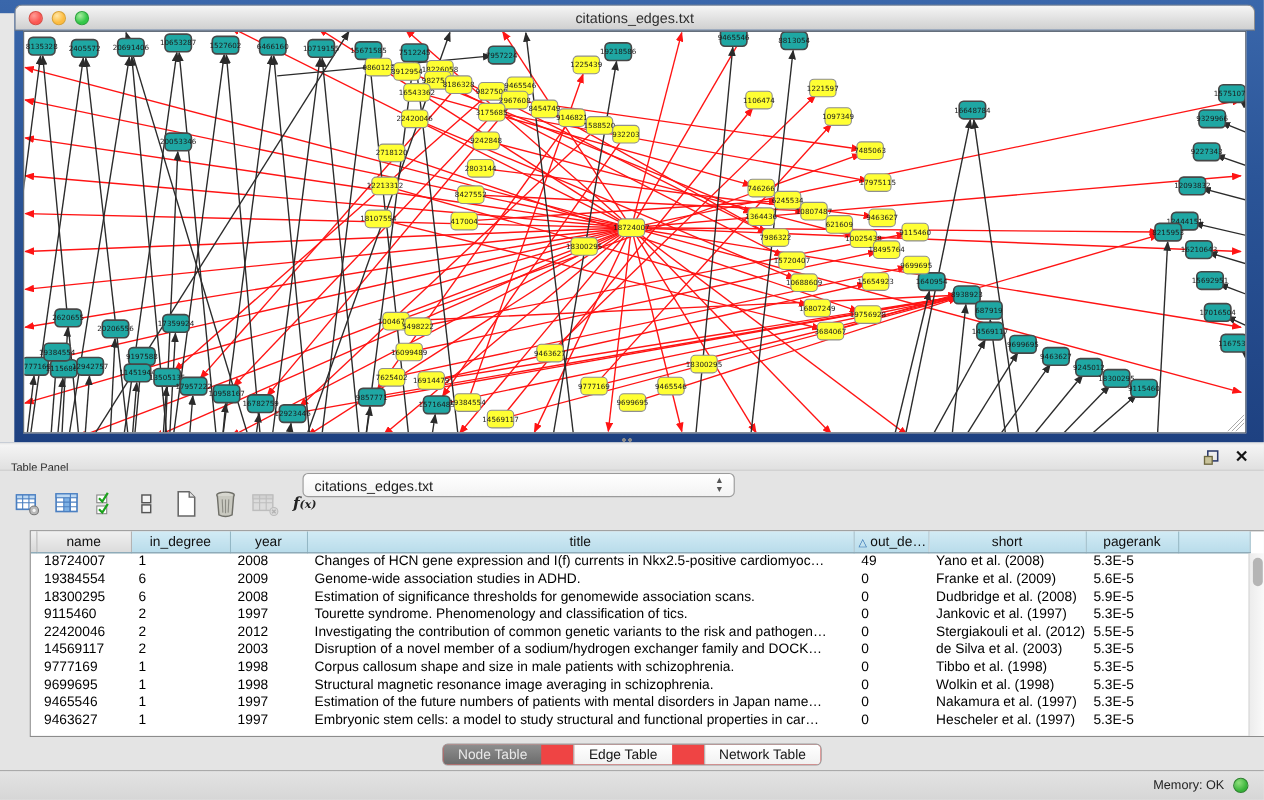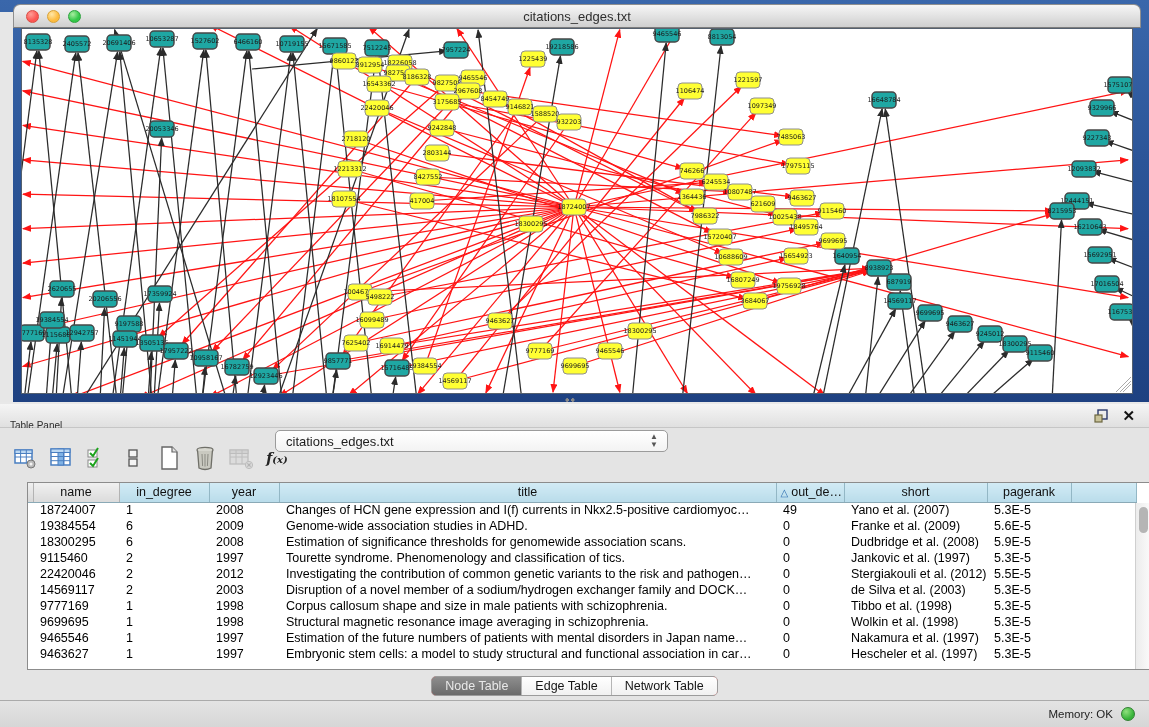--- a/index.html
+++ b/index.html
@@ -58,21 +58,21 @@
     overflow:hidden;white-space:nowrap;padding:0 2px;box-sizing:border-box;}
   table.cytable th.gray{background:linear-gradient(#f0f0f0,#dbdbdb);border-right:1px solid #b3b3b3;}
   table.cytable th.corner{background:linear-gradient(#f0f0f0,#d8d8d8);border-right:1px solid #b3b3b3;}
   table.cytable th.sorted{text-align:left;padding-left:4px;}
   table.cytable th .sortglyph{color:#2f6fb2;font-size:10px;margin-right:3px;}
   table.cytable td{height:16px;padding:0 2px 0 7px;white-space:nowrap;overflow:hidden;box-sizing:border-box;}
   .vscroll{position:absolute;right:0;top:20px;bottom:0;width:15px;background:linear-gradient(90deg,#ececec,#fbfbfb);border-left:1px solid #cfcfcf;}
   .vscroll .thumb{position:absolute;left:3px;top:4px;width:9px;height:26px;border-radius:5px;background:#b5b5b5;}
   
   .tabs{position:absolute;left:0;top:248px;width:1149px;height:24px;text-align:center;}
-  .tabgroup{display:inline-flex;border:1px solid #9c9c9c;border-radius:5px;overflow:hidden;background:#ef4444;}
+  .tabgroup{display:inline-flex;border:1px solid #9c9c9c;border-radius:5px;overflow:hidden;background:#ef4444;gap:29px;}
   .tab{padding:2px 13px;font-size:12.5px;color:#151515;background:linear-gradient(#ffffff,#f1f1f1);
     border-left:1px solid #b5b5b5;cursor:pointer;}
   .tab:first-child{border-left:none;}
   .tab.selected{background:linear-gradient(#8e8e8e,#6b6b6b);color:#e9e9e9;}
   
   .statusbar{position:absolute;left:0;top:700px;width:1149px;height:35px;
     background:linear-gradient(#e3e3e3,#d2d2d2);border-top:1px solid #aaa;box-sizing:border-box;}
   .mem-label{position:absolute;right:36px;top:7px;font-size:11.5px;color:#222;}
   .mem-dot{position:absolute;right:14px;top:6px;width:14px;height:14px;border-radius:50%;
     background:radial-gradient(circle at 35% 30%,#8fe07d,#37b339 65%);border:1px solid #2f8030;box-sizing:border-box;cursor:pointer;}
@@ -795,21 +795,21 @@
           </tr>
         </thead>
       <tbody id="tbody">
           <tr>
             <td></td>
             <td>18724007</td>
             <td>1</td>
             <td>2008</td>
             <td>Changes of HCN gene expression and I(f) currents in Nkx2.5-positive cardiomyoc…</td>
             <td>49</td>
-            <td>Yano et al. (2007)</td>
+            <td>Yano et al. (2008)</td>
             <td>5.3E-5</td>
             <td></td>
           </tr>
           <tr>
             <td></td>
             <td>19384554</td>
             <td>6</td>
             <td>2009</td>
             <td>Genome-wide association studies in ADHD.</td>
             <td>0</td>
@@ -892,21 +892,21 @@
             <td>0</td>
             <td>Nakamura et al. (1997)</td>
             <td>5.3E-5</td>
             <td></td>
           </tr>
           <tr>
             <td></td>
             <td>9463627</td>
             <td>1</td>
             <td>1997</td>
-            <td>Embryonic stem cells: a model to study structural and functional association in car…</td>
+            <td>Embryonic stem cells: a model to study structural and functional properties in car…</td>
             <td>0</td>
             <td>Hescheler et al. (1997)</td>
             <td>5.3E-5</td>
             <td></td>
           </tr>
         </tbody>
     </table>
     <div class="vscroll">
       <div class="thumb"></div>
     </div>

